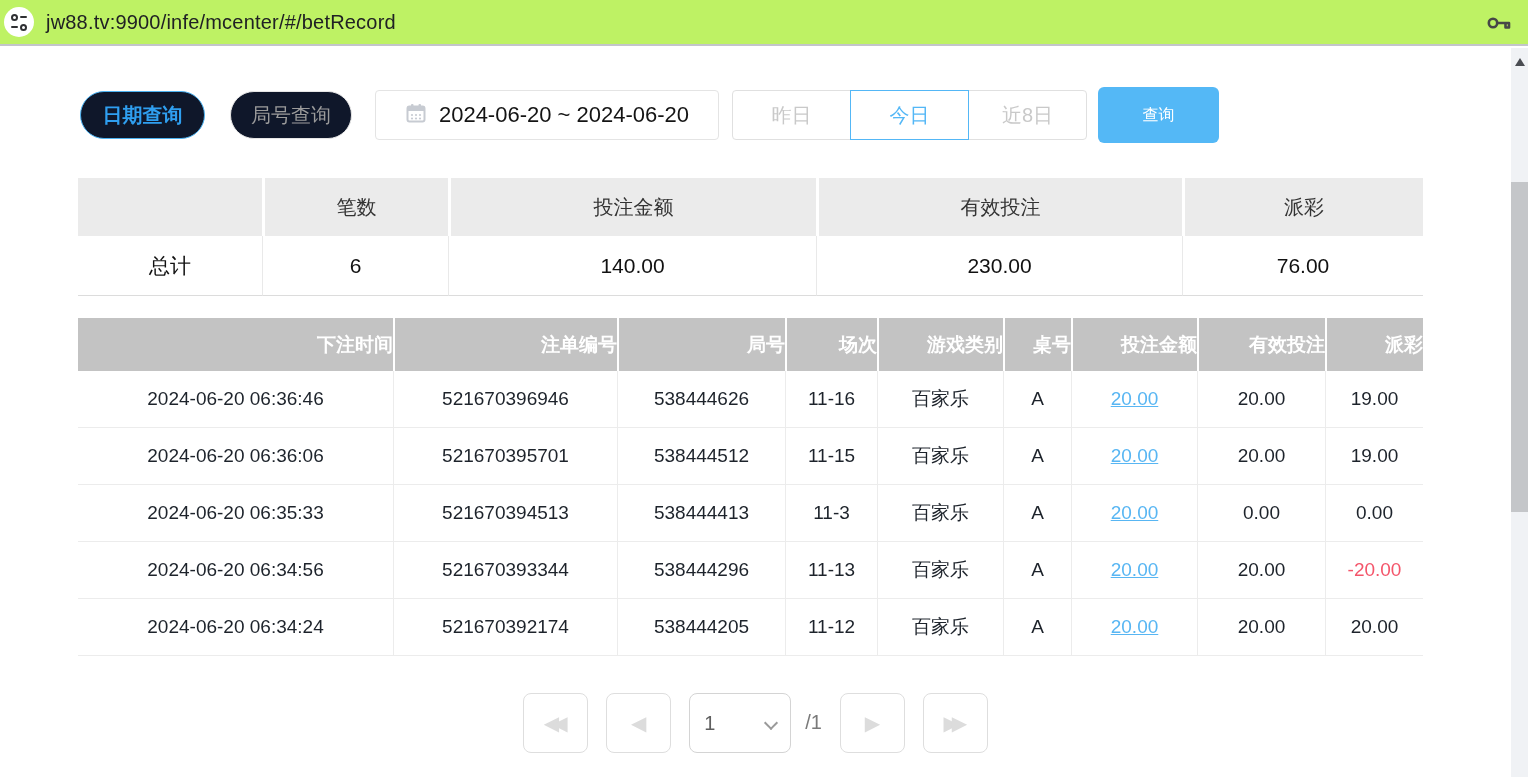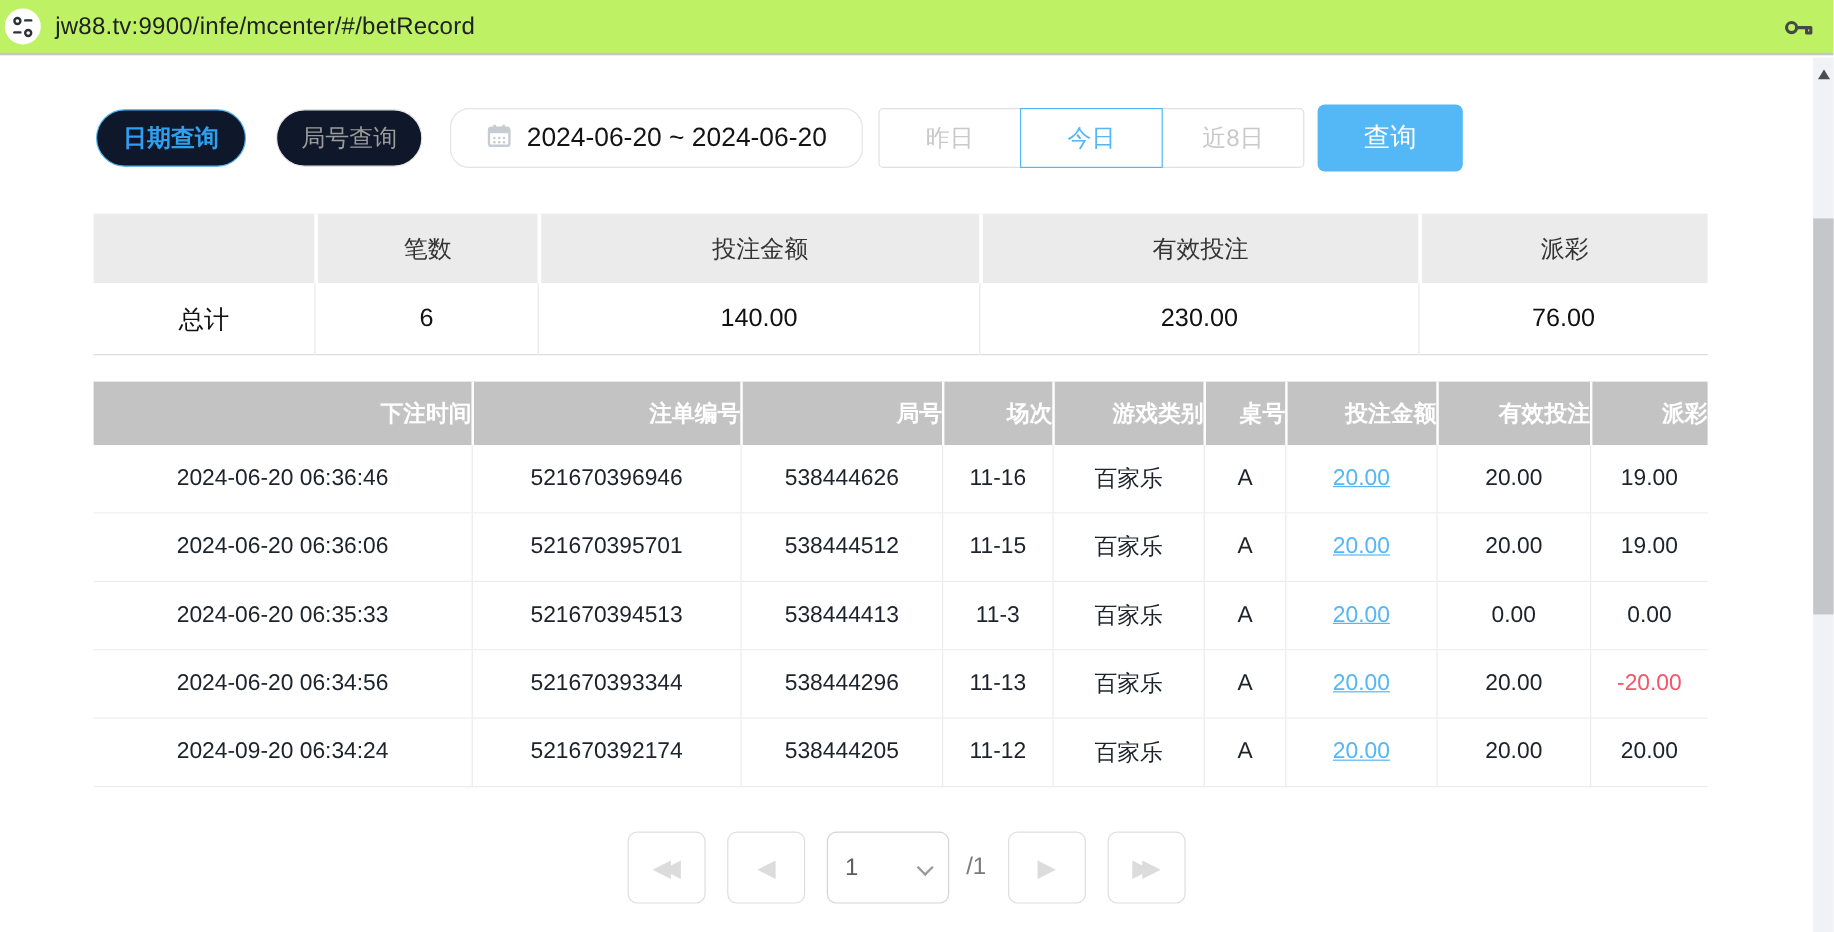--- a/index.html
+++ b/index.html
@@ -21,31 +21,31 @@
   
   .page { position:relative; width:1511px; }
 
   
   .filter-row { display:flex; align-items:center; margin:40px 0 0 80px; height:58px; }
   .pill { height:48px; border-radius:24px; background:#0f172a; font-size:20px;
     cursor:pointer; }
   .pill.active { width:125px; border:1px solid #4db3f2; color:#2f9ff0; font-weight:700; }
   .pill.inactive { width:122px; border:1px solid #e6e6e6; color:#9b9b9b; margin-left:25px; }
   .date-box { margin-left:23px; width:344px; height:50px; border:1px solid #e4e4e4;
-    border-radius:16px; background:#fff; display:flex; align-items:center;
+    border-radius:4px; background:#fff; display:flex; align-items:center;
     justify-content:center; gap:12px; cursor:pointer; }
   .date-box .val { font-size:22px; color:#141414; }
   .btn-group { display:flex; margin-left:13px; }
   .quick-btn { width:119px; height:50px; background:#fff; border:1px solid #e0e0e0;
     font-size:20px; color:#c9c9c9; cursor:pointer; margin-left:-1px; }
   .quick-btn:first-child { border-radius:4px 0 0 4px; margin-left:0; }
   .quick-btn:last-child { border-radius:0 4px 4px 0; }
   .quick-btn.active { border:1px solid #53b7f6; color:#53b7f6; position:relative; z-index:1; }
   .search-btn { margin-left:11px; width:121px; height:56px; border:none; border-radius:6px;
-    background:#54b8f6; color:#fff; font-size:22px; cursor:pointer; }
+    background:#54b8f6; color:#fff; font-size:16px; cursor:pointer; }
 
   
   table { border-collapse:separate; border-spacing:0; table-layout:fixed; }
   .summary-table { margin:34px 0 0 78px; width:1345px; }
   .summary-table th { height:58px; background:#ebebeb; font-size:20px; font-weight:400;
     color:#333; text-align:center; border-left:3px solid #fff; }
   .summary-table th:first-child { border-left:none; }
   .summary-table td { height:60px; background:#fff; font-size:21px; color:#111;
     text-align:center; border-bottom:1px solid #dcdcdc; border-left:1px solid #e9e9e9; }
   .summary-table td:first-child { border-left:none; }
@@ -232,21 +232,21 @@
           <td>521670393344</td>
           <td>538444296</td>
           <td>11-13</td>
           <td>百家乐</td>
           <td>A</td>
           <td><a class="amount-link">20.00</a></td>
           <td>20.00</td>
           <td class="neg">-20.00</td>
         </tr>
         <tr>
-          <td>2024-09-20 06:34:24</td>
+          <td>2024-06-20 06:34:24</td>
           <td>521670392174</td>
           <td>538444205</td>
           <td>11-12</td>
           <td>百家乐</td>
           <td>A</td>
           <td><a class="amount-link">20.00</a></td>
           <td>20.00</td>
           <td>20.00</td>
         </tr>
       </tbody>

